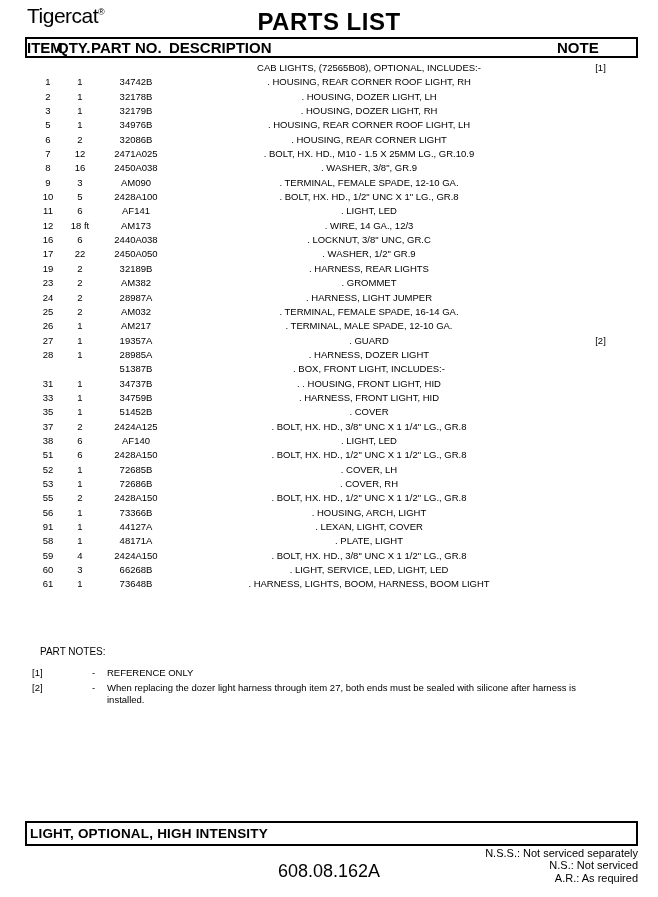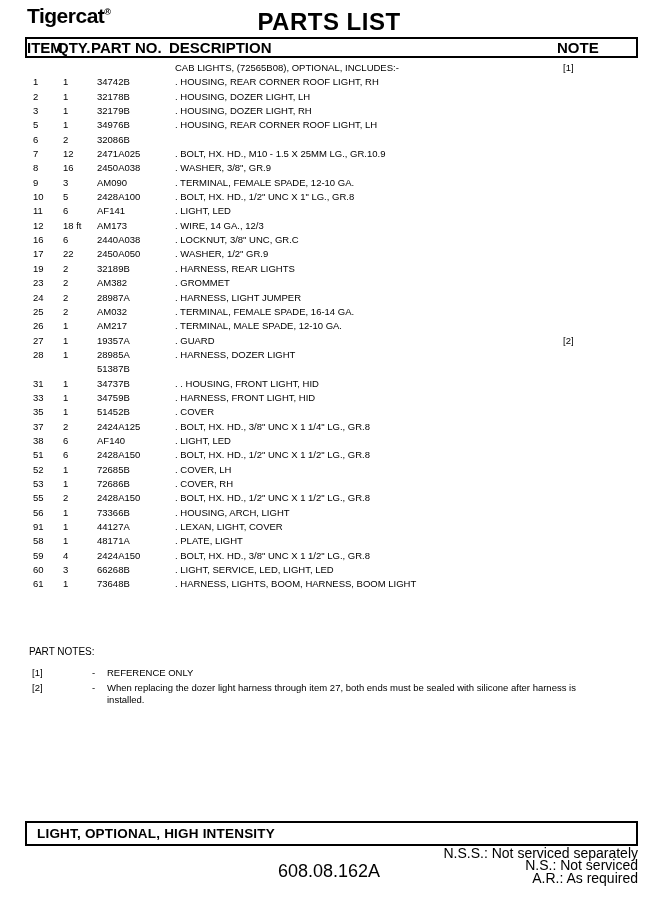--- a/index.html
+++ b/index.html
@@ -1,40 +1,40 @@
 <!DOCTYPE html>
 <html><head>
 <meta charset="utf-8">
 <style>
   html,body{margin:0;padding:0;background:#ffffff;}
   body{width:658px;height:897px;font-family:"Liberation Sans",sans-serif;color:#000;}
   .page{position:relative;width:658px;height:897px;background:#fff;overflow:hidden;}
 
-  .logo{position:absolute;left:27px;top:4px;font-size:21px;font-weight:bold;letter-spacing:-0.5px;}
+  .logo{position:absolute;left:27px;top:4px;font-size:21px;font-weight:normal;letter-spacing:-0.5px;}
   .logo sup{font-size:9px;vertical-align:super;letter-spacing:0;}
   .doc-title{position:absolute;left:0;right:0;top:8px;text-align:center;font-size:24px;font-weight:bold;letter-spacing:0.5px;}
 
   .thead{position:absolute;left:25px;top:37px;width:613px;height:21px;border:2px solid #000;box-sizing:border-box;
          display:grid;grid-template-columns:30px 34px 78px 388px auto;align-items:center;
          padding-left:0;font-size:15px;font-weight:bold;white-space:nowrap;}
 
-  .tbody{position:absolute;left:25px;top:61px;width:613px;}
+  .tbody{position:absolute;left:25px;top:61px;width:613px;text-align:center;}
   .prow{display:grid;grid-template-columns:30px 34px 78px 388px auto;padding-left:8px;
         height:14.35px;line-height:14.35px;font-size:9.5px;white-space:nowrap;overflow:visible;}
   .prow span{overflow:visible;}
 
-  .pnotes-heading{position:absolute;left:29px;top:646px;font-size:10px;}
+  .pnotes-heading{position:absolute;left:40px;top:646px;font-size:10px;}
   .pnotes{position:absolute;left:32px;top:667px;width:580px;}
   .pnote{display:grid;grid-template-columns:60px 15px auto;font-size:9.5px;line-height:11.5px;margin-bottom:3.5px;}
   .pnote .ntext{max-width:470px;}
 
   .section-box{position:absolute;left:25px;top:821px;width:613px;height:25px;border:2px solid #000;box-sizing:border-box;
-               display:flex;align-items:center;padding-left:10px;font-size:13.5px;font-weight:bold;letter-spacing:0.2px;}
-
-  .legend{position:absolute;right:20px;top:847px;text-align:right;font-size:14px;line-height:12.4px;}
+               display:flex;align-items:center;padding-left:3px;font-size:13.5px;font-weight:bold;letter-spacing:0.2px;}
+
+  .legend{position:absolute;right:20px;top:847px;text-align:right;font-size:11px;line-height:12.4px;}
   .doc-number{position:absolute;left:0;right:0;top:861px;text-align:center;font-size:18px;}
 </style>
 </head>
 <body>
 
 <div class="page">
 
   <div class="logo"><span>Tigercat</span><sup>®</sup></div>
 
   <div class="doc-title">PARTS LIST</div>
@@ -85,20 +85,21 @@
     <span>1</span>
     <span>34976B</span>
     <span>. HOUSING, REAR CORNER ROOF LIGHT, LH</span>
     <span></span>
   </div>
 
   <div class="prow">
     <span>6</span>
     <span>2</span>
     <span>32086B</span>
+    <span>. HOUSING, REAR CORNER LIGHT</span>
     <span></span>
   </div>
 
   <div class="prow">
     <span>7</span>
     <span>12</span>
     <span>2471A025</span>
     <span>. BOLT, HX. HD., M10 - 1.5 X 25MM LG., GR.10.9</span>
     <span></span>
   </div>
@@ -212,20 +213,21 @@
     <span>1</span>
     <span>28985A</span>
     <span>. HARNESS, DOZER LIGHT</span>
     <span></span>
   </div>
 
   <div class="prow">
     <span></span>
     <span></span>
     <span>51387B</span>
+    <span>. BOX, FRONT LIGHT, INCLUDES:-</span>
     <span></span>
   </div>
 
   <div class="prow">
     <span>31</span>
     <span>1</span>
     <span>34737B</span>
     <span>. . HOUSING, FRONT LIGHT, HID</span>
     <span></span>
   </div>

